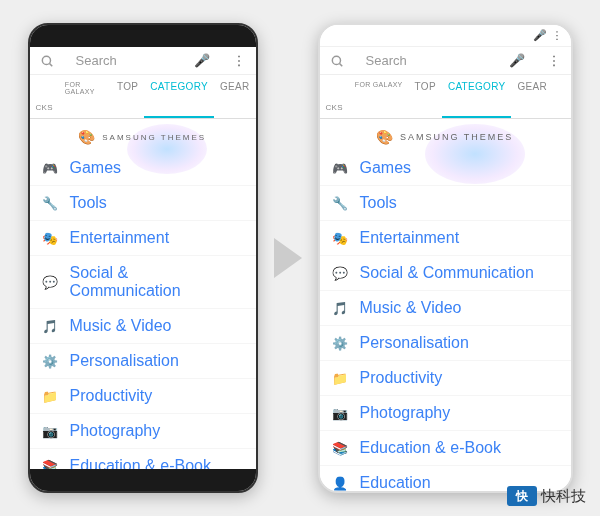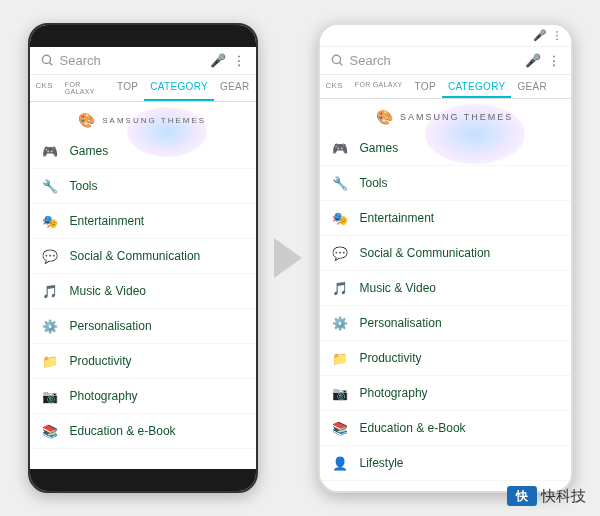--- a/index.html
+++ b/index.html
@@ -35,25 +35,25 @@
     }
 
     .phone-status-bar {
       height: 22px;
       background: #1a1a1a;
       flex-shrink: 0;
     }
 
     .phone-search-bar {
       display: flex;
-      align-items: flex-start;
+      align-items: flex-end;
       padding: 6px 10px;
       border-bottom: 1px solid #eee;
       background: #fff;
-      gap: 6px;
+      gap: 22px;
     }
 
     .search-icon-svg {
       width: 14px;
       height: 14px;
       color: #888;
     }
 
     .search-text {
       flex: 1;
@@ -98,20 +98,21 @@
       position: absolute;
       bottom: 0;
       left: 0;
       right: 0;
       height: 2px;
       background: #00bcd4;
     }
 
     .tab-item.truncated {
       font-size: 8px;
+      margin-top: 22px;
     }
 
     .samsung-header {
       display: flex;
       align-items: center;
       justify-content: center;
       padding: 10px 8px 6px;
       gap: 6px;
       position: relative;
       flex-shrink: 0;
@@ -161,22 +162,22 @@
       width: 18px;
       height: 18px;
       display: flex;
       align-items: center;
       justify-content: center;
       font-size: 13px;
       flex-shrink: 0;
     }
 
     .cat-label {
-      font-size: 12px;
-      color: #14532d;
+      font-size: 16px;
+      color: #3b82f6;
     }
 
     
     .arrow-container {
       display: flex;
       align-items: center;
       justify-content: center;
     }
 
     .arrow-right {
@@ -391,21 +392,21 @@
         <div class="cat-item">
           <span class="cat-icon">📷</span>
           <span class="cat-label">Photography</span>
         </div>
         <div class="cat-item">
           <span class="cat-icon">📚</span>
           <span class="cat-label">Education &amp; e-Book</span>
         </div>
         <div class="cat-item">
           <span class="cat-icon">👤</span>
-          <span class="cat-label">Lifestyle</span>
+          <span class="cat-label">Education</span>
         </div>
       </div>
     </div>
 
   </div>
 
   <div class="watermark">
     <div class="watermark-logo">
       <span style="color:white;font-size:12px;font-weight:bold;">快</span>
     </div>

